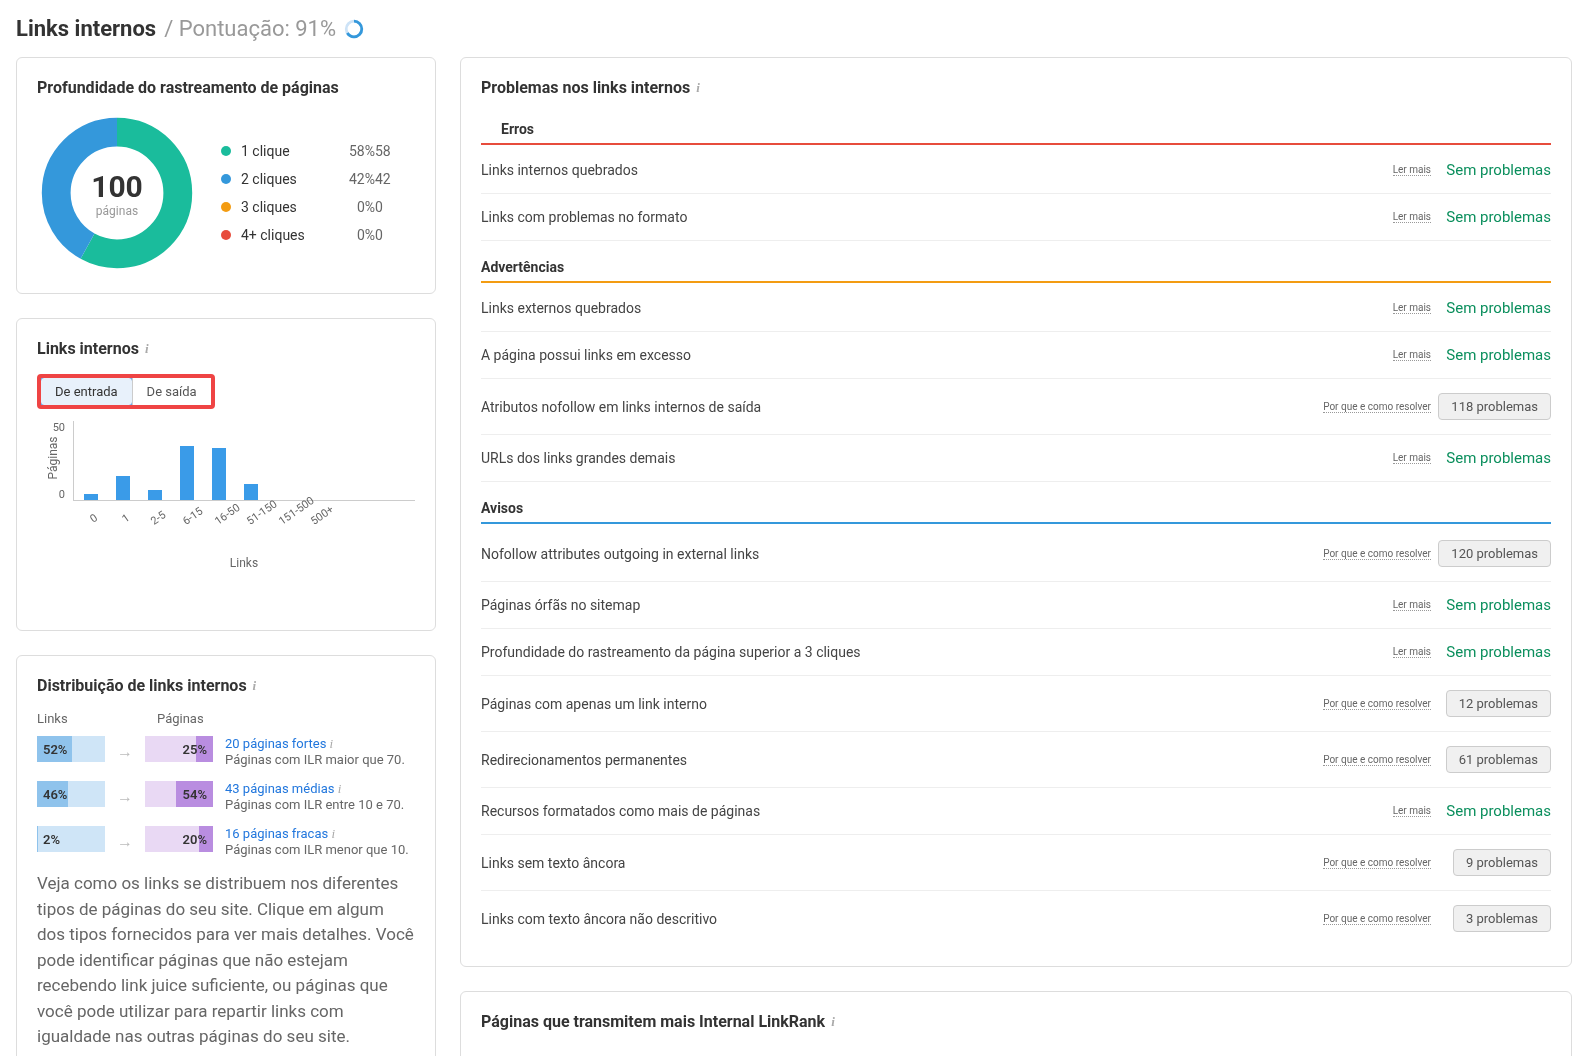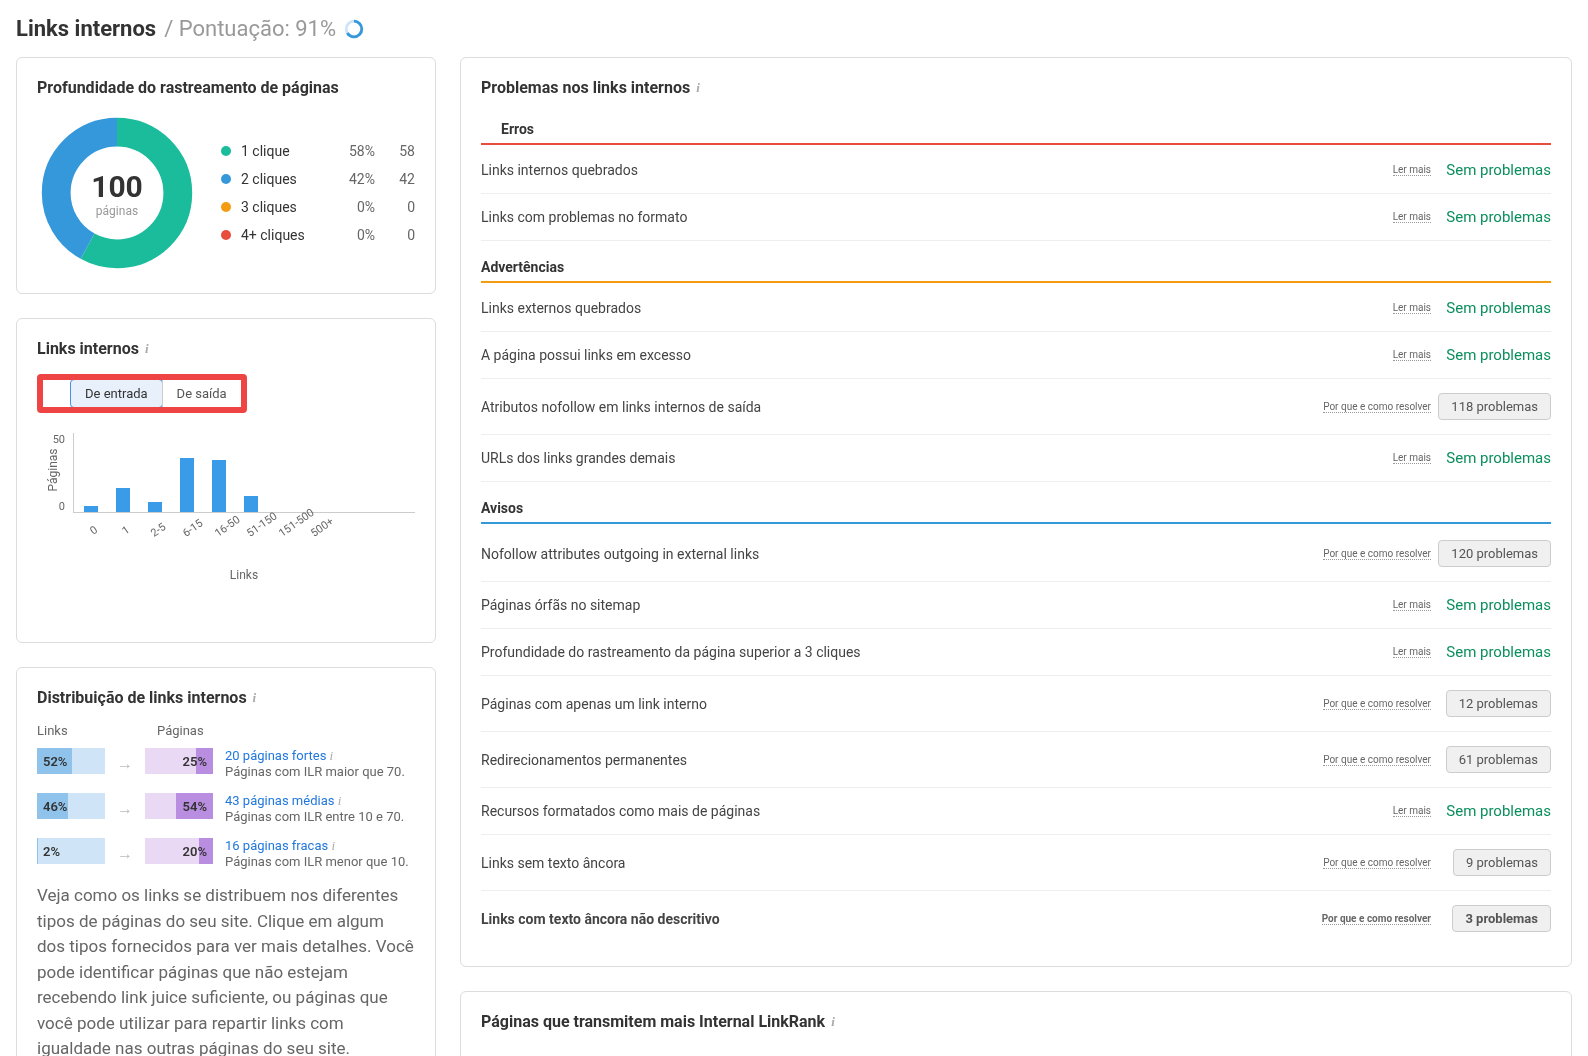--- a/index.html
+++ b/index.html
@@ -35,24 +35,24 @@
 .donut-wrap { display: flex; align-items: center; gap: 24px; }
 .donut-chart { position: relative; width: 160px; height: 160px; }
 .donut-center { position: absolute; top: 50%; left: 50%; transform: translate(-50%,-50%); text-align: center; }
 .donut-number { font-size: 30px; font-weight: 700; color: #333; }
 .donut-sub { font-size: 12px; color: #999; }
 .donut-legend { flex: 1; }
 .legend-row { display: flex; align-items: center; padding: 6px 0; font-size: 14px; }
 .legend-dot { width: 10px; height: 10px; border-radius: 50%; margin-right: 10px; flex-shrink: 0; }
 .legend-label { flex: 1; color: #333; }
 .legend-pct { width: 50px; text-align: right; color: #666; }
-.legend-cnt { width: 40px; text-align: right; color: #666; }
-
-
-.tab-group { display: inline-flex; border: 6px solid #ef4444; border-radius: 4px; overflow: hidden; margin-bottom: 20px; padding-left: 28px; }
+.legend-cnt { width: 40px; color: #666; }
+
+
+.tab-group { display: inline-flex; border: 4px solid #ef4444; border-radius: 4px; overflow: hidden; margin-bottom: 12px; }
 .tab { padding: 6px 14px; font-size: 13px; cursor: pointer; background: #fff; color: #555; }
 .tab.active { background: #e8f1fb; border: 1px solid #4a90e2; border-radius: 4px; margin: -1px; color: #333; }
 .tab + .tab { border-left: 1px solid #ccc; }
 
 
 .bar-chart-wrap { position: relative; padding-left: 36px; padding-bottom: 40px; }
 .bar-chart { display: flex; align-items: flex-end; gap: 18px; height: 80px; border-left: 1px solid #ccc; border-bottom: 1px solid #ccc; padding: 0 10px; }
 .bar { width: 14px; background: #3a9be8; }
 .bar-labels { display: flex; gap: 18px; padding: 0 10px; margin-top: 4px; margin-left: 0; }
 .bar-label { width: 14px; text-align: center; font-size: 11px; color: #666; transform: rotate(-35deg); transform-origin: top center; white-space: nowrap; margin-top: 8px; }
@@ -80,21 +80,21 @@
 .section-header { font-size: 14px; font-weight: 700; color: #333; margin-top: 18px; margin-bottom: 6px; }
 .section-header:first-of-type { margin-top: 24px; padding-left: 20px; }
 .section-divider { height: 2px; margin-bottom: 2px; }
 .section-divider.red { background: #e74c3c; }
 .section-divider.orange { background: #f39c12; }
 .section-divider.blue { background: #3498db; }
 .problem-row {
   display: flex; align-items: center; padding: 14px 0;
   border-bottom: 1px solid #eee; font-size: 14px;
 }
-.problem-row:last-child { border-bottom: none; font-weight: bold; }
+.problem-row:last-child { border-bottom: none; }
 .problem-label { flex: 1; color: #444; }
 .problem-action { color: #666; border-bottom: 1px dotted #999; cursor: pointer; font-size: 10px; }
 .problem-status { min-width: 120px; text-align: right; }
 .status-ok { color: #0b8f5d; font-size: 15px; }
 .status-button {
   display: inline-block; padding: 5px 12px; background: #f0f0f0;
   border: 1px solid #ccc; border-radius: 4px; font-size: 13px;
   color: #555; cursor: pointer;
 }
 

